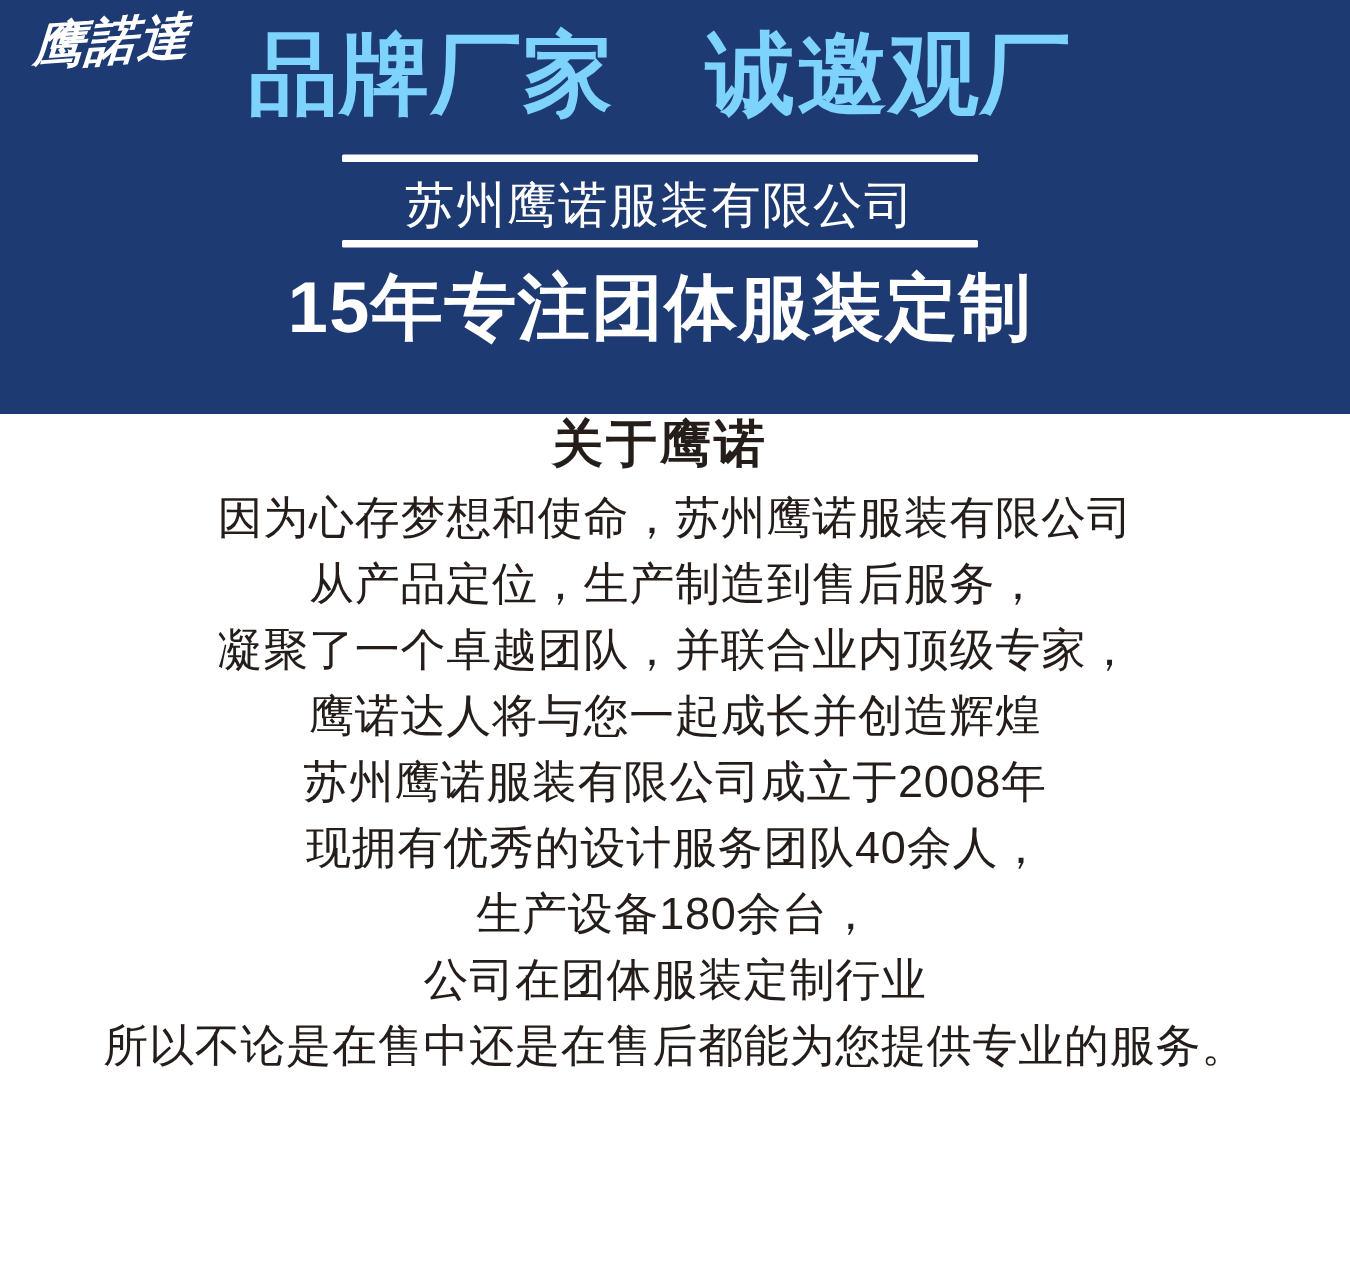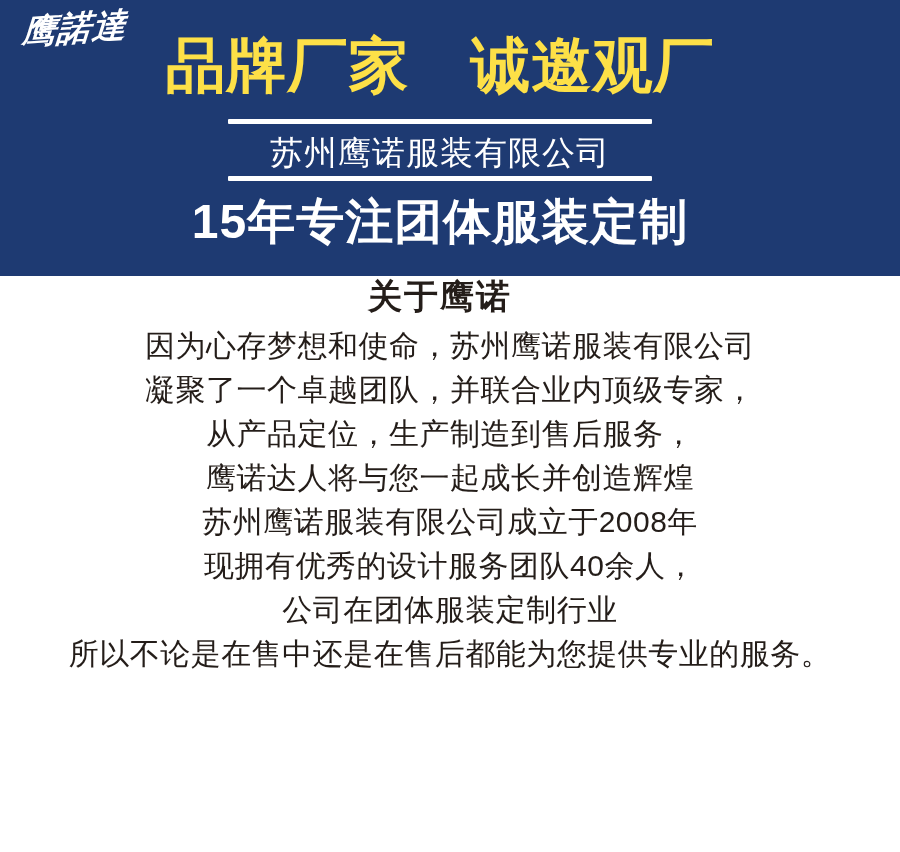--- a/index.html
+++ b/index.html
@@ -41,26 +41,26 @@
   }
   .header-stack {
     position: absolute;
     top: 0;
     left: 0;
     right: 20px;
     text-align: center;
   }
   .main-title {
     margin: 0;
-    padding-top: 30px;
+    padding-top: 14px;
     font-size: 60px;
     line-height: 72px;
     font-weight: 900;
     letter-spacing: 1px;
-    color: #fde047;
+    color: #7dd3fc;
   }
   .divider {
     width: 424px;
     height: 5px;
     margin: 0 auto;
     background: #ffffff;
     border-radius: 1px;
   }
   .divider.top { margin-top: 17px; }
   .divider.bottom { margin-top: 0; }
@@ -126,23 +126,24 @@
 
       <div class="tagline">15年专注团体服装定制</div>
     </div>
   </div>
 
   <div class="about">
     <h2 class="about-title">关于鹰诺</h2>
 
     <div class="about-lines">
       <p>因为心存梦想和使命，苏州鹰诺服装有限公司</p>
+      <p>从产品定位，生产制造到售后服务，</p>
       <p>凝聚了一个卓越团队，并联合业内顶级专家，</p>
-      <p>从产品定位，生产制造到售后服务，</p>
       <p>鹰诺达人将与您一起成长并创造辉煌</p>
       <p>苏州鹰诺服装有限公司成立于2008年</p>
       <p>现拥有优秀的设计服务团队40余人，</p>
+      <p>生产设备180余台，</p>
       <p>公司在团体服装定制行业</p>
       <p>所以不论是在售中还是在售后都能为您提供专业的服务。</p>
     </div>
   </div>
 
 </div>
 
 </body></html>

